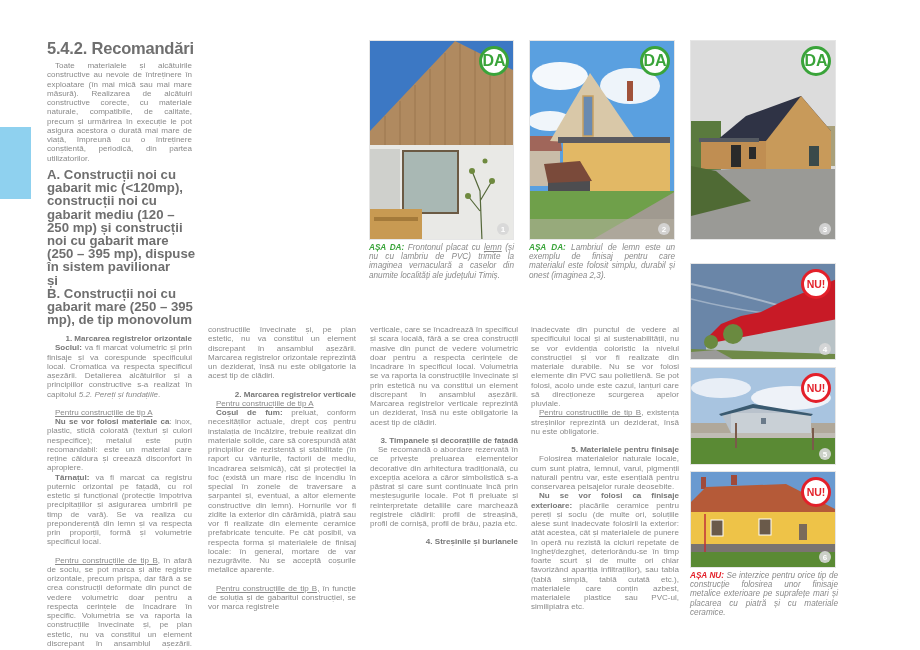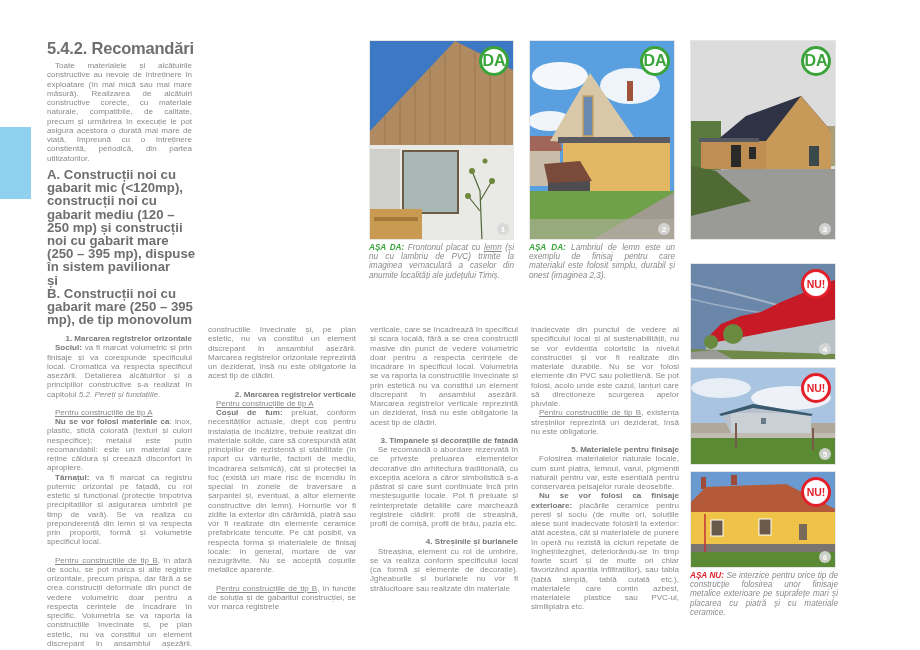--- a/index.html
+++ b/index.html
@@ -85,21 +85,20 @@
   <p class="indent"><u>Pentru construcțiile de tip B,</u> în funcție de soluția și de gabaritul construcției, se vor marca registrele</p>
 </div>
 
 <div class="col" style="left:370px; top:325px; width:148px;">
   <p>verticale, care se încadrează în specificul și scara locală, fără a se crea construcții masive din punct de vedere volumetric doar pentru a respecta cerințele de încadrare în specificul local. Volumetria se va raporta la construcțiile învecinate și prin estetică nu va constitui un element discrepant în ansamblul așezării. Marcarea registrelor verticale reprezintă un deziderat, însă nu este obligatorie la acest tip de clădiri.</p>
   <div class="gap"></div>
   <p class="sub-h" style="padding-left:8px;">3. Timpanele și decorațiile de fațadă</p>
   <p class="indent">Se recomandă o abordare rezervată în ce privește preluarea elementelor decorative din arhitectura tradițională, cu excepția acelora a căror simbolistică s-a păstrat și care sunt continuate încă prin meșteșugurile locale. Pot fi preluate și reinterpretate detaliile care marchează registrele clădirii: profil de streașină, profil de cornișă, profil de brâu, pazia etc.</p>
   <div class="gap"></div>
   <p class="sub-h" style="padding-left:8px;">4. Streșinile și burlanele</p>
-  <p class="indent">Streașina, element cu rol de umbrire, se va realiza conform specificului local (ca formă și elemente de decorație). Jgheaburile și burlanele nu vor fi strălucitoare sau realizate din materiale</p>
 </div>
 
 <div class="col" style="left:531px; top:325px; width:148px;">
   <p>inadecvate din punctul de vedere al specificului local și al sustenabilității, nu se vor evidenția coloristic la nivelul construcției și vor fi realizate din materiale durabile. Nu se vor folosi elemente din PVC sau polietilenă. Se pot folosi, acolo unde este cazul, lanțuri care să direcționeze scurgerea apelor pluviale.</p>
   <p class="indent"><u>Pentru construcțiile de tip B</u><span>, existența streșinilor reprezintă un deziderat, însă nu este obligatorie.</span></p>
   <div class="gap"></div>
   <p class="sub-h" style="padding-left:8px;">5. Materialele pentru finisaje</p>
   <p class="indent">Folosirea materialelor naturale locale, cum sunt piatra, lemnul, varul, pigmenții naturali pentru var, este esențială pentru conservarea peisajelor rurale deosebite.</p>
   <p class="indent"><b>Nu se vor folosi ca finisaje exterioare:</b><span> placările ceramice pentru pereți și soclu (de multe ori, soluțiile alese sunt inadecvate folosirii la exterior: atât acestea, cât și materialele de punere în operă nu rezistă la cicluri repetate de îngheț/dezgheț, deteriorându-se în timp foarte scurt și de multe ori chiar favorizând apariția infiltrațiilor), sau tabla (tablă simplă, tablă cutată etc.), materialele care conțin azbest, materialele plastice sau PVC-ul, similipiatra etc.</span></p>
 </div>

